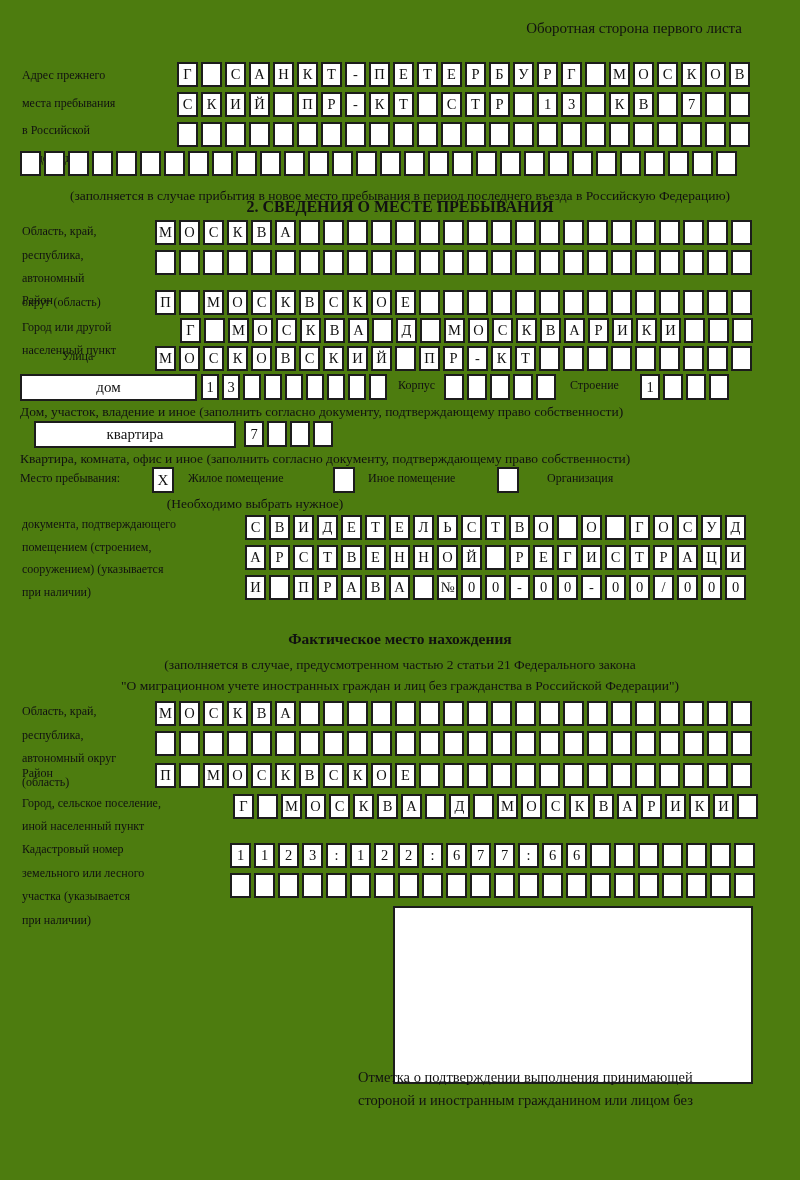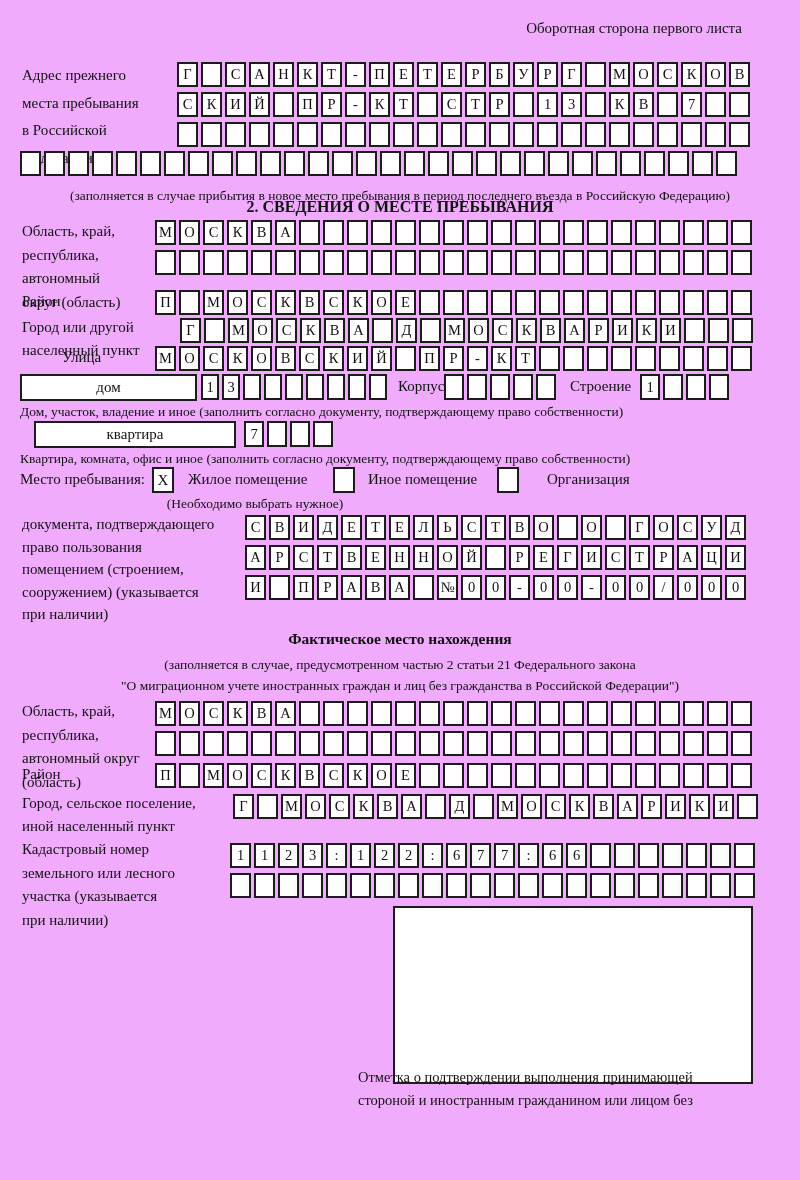--- a/index.html
+++ b/index.html
@@ -1,22 +1,22 @@
 <!DOCTYPE html>
 <html><head>
 <meta charset="utf-8">
 <style>
   html,body { margin:0; padding:0; background:#ffffff; }
   .page {
-    position:relative; width:800px; height:1180px; background:#f0abfc;
+    position:relative; width:800px; height:1180px; background:#4d7c0f;
     font-family:"Liberation Serif","DejaVu Serif",serif; color:#111;
     overflow:hidden;
   }
   .abs { position:absolute; }
-  .lbl { position:absolute; font-size:15px; }
+  .lbl { position:absolute; font-size:12px; }
   .lbl span { display:block; }
   .cellrow { position:absolute; display:flex; gap:3px; }
   .cell {
     width:21px; height:25px; box-sizing:border-box; flex:0 0 21px;
     border:2px solid #1c1c1c; background:#fff;
     display:flex; align-items:center; justify-content:center;
     font-size:14.5px; line-height:1;
   }
   .cellrow.small .cell { width:18px; flex-basis:18px; height:26px; }
   .cellrow.mid .cell { width:20px; flex-basis:20px; height:26px; }
@@ -354,21 +354,20 @@
   <div class="checkbox" style="top:467px; left:152px;">X</div>
   <div class="lbl" style="top:471px; left:188px;">Жилое помещение</div>
   <div class="checkbox" style="top:467px; left:333px;"></div>
   <div class="lbl" style="top:471px; left:368px;">Иное помещение</div>
   <div class="checkbox" style="top:467px; left:497px;"></div>
   <div class="lbl" style="top:471px; left:547px;">Организация</div>
   <div class="abs note" style="top:496px; left:115px; width:280px; text-align:center;">(Необходимо выбрать нужное)</div>
 
   <div class="lbl" style="top:513px; left:22px; line-height:22.5px;">
     <span>документа, подтверждающего</span>
-    <span>право пользования</span>
     <span>помещением (строением,</span>
     <span>сооружением) (указывается</span>
     <span>при наличии)</span>
   </div>
   <div class="cellrow" style="top:515px; left:245px;">
       <span class="cell">С</span>
       <span class="cell">В</span>
       <span class="cell">И</span>
       <span class="cell">Д</span>
       <span class="cell">Е</span>

